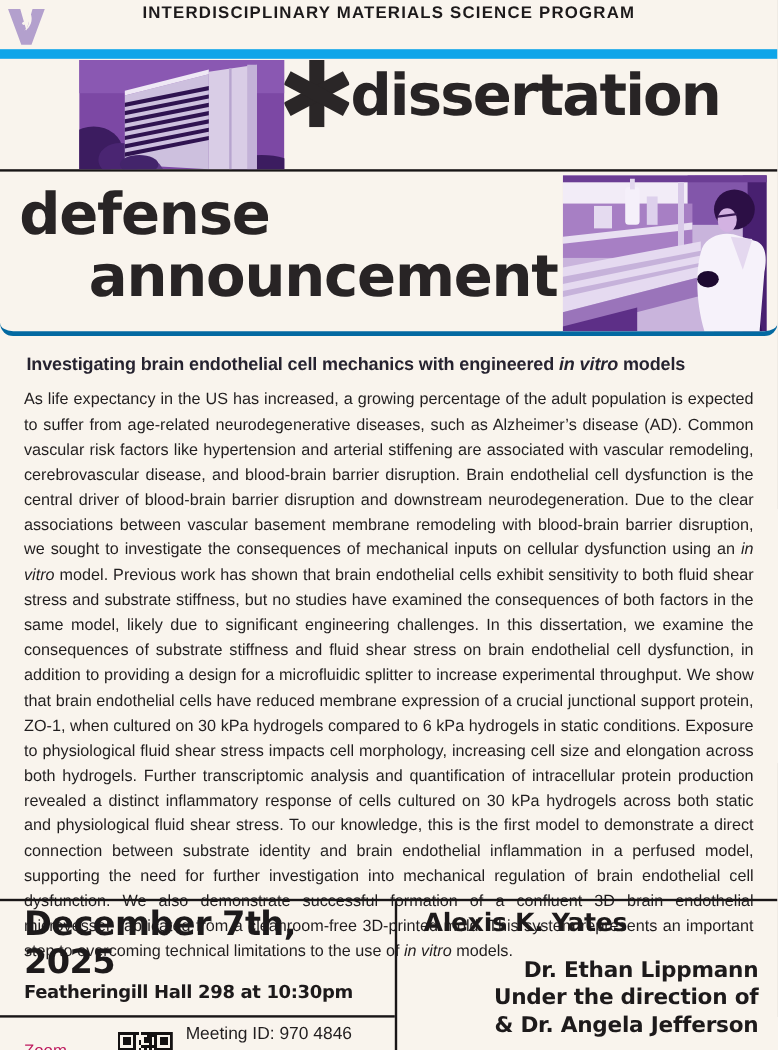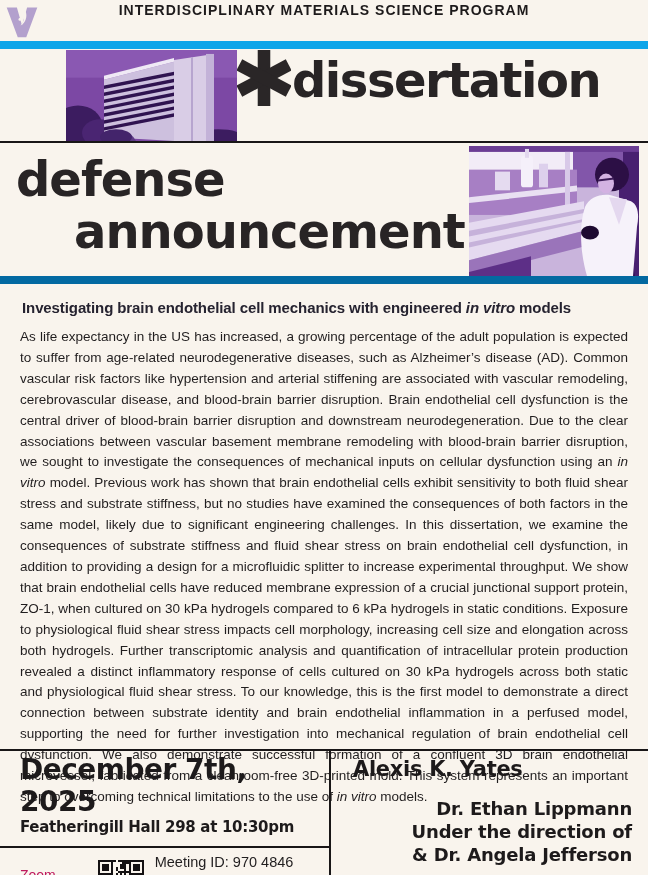--- a/index.html
+++ b/index.html
@@ -26,21 +26,21 @@
   .hero1{position:relative;height:92px;border-bottom:2px solid #191617;}
   .building{position:absolute;left:66px;top:1px;width:171px;height:91px;}
   .asterisk-svg{position:absolute;left:237px;top:1px;width:54px;height:56px;}
   .dissertation{
     position:absolute;left:292px;top:7px;
     font-family:"DejaVu Sans",sans-serif;
     font-size:48px;font-weight:800;letter-spacing:-1.5px;
     color:#282425;line-height:1;
   }
   
-  .hero2{position:relative;height:133px;border-bottom:8px solid #0369a1;}
+  .hero2{position:relative;height:133px;border-bottom:4px solid #0369a1;border-radius:11px;}
   .defense,.announcement{
     position:absolute;
     font-family:"DejaVu Sans",sans-serif;
     font-size:48px;font-weight:800;letter-spacing:-1px;
     color:#282425;line-height:1;
   }
   .defense{left:16px;top:12px;}
   .announcement{left:74px;top:64px;}
   .labphoto{position:absolute;right:9px;top:3px;width:170px;height:130px;}
   

